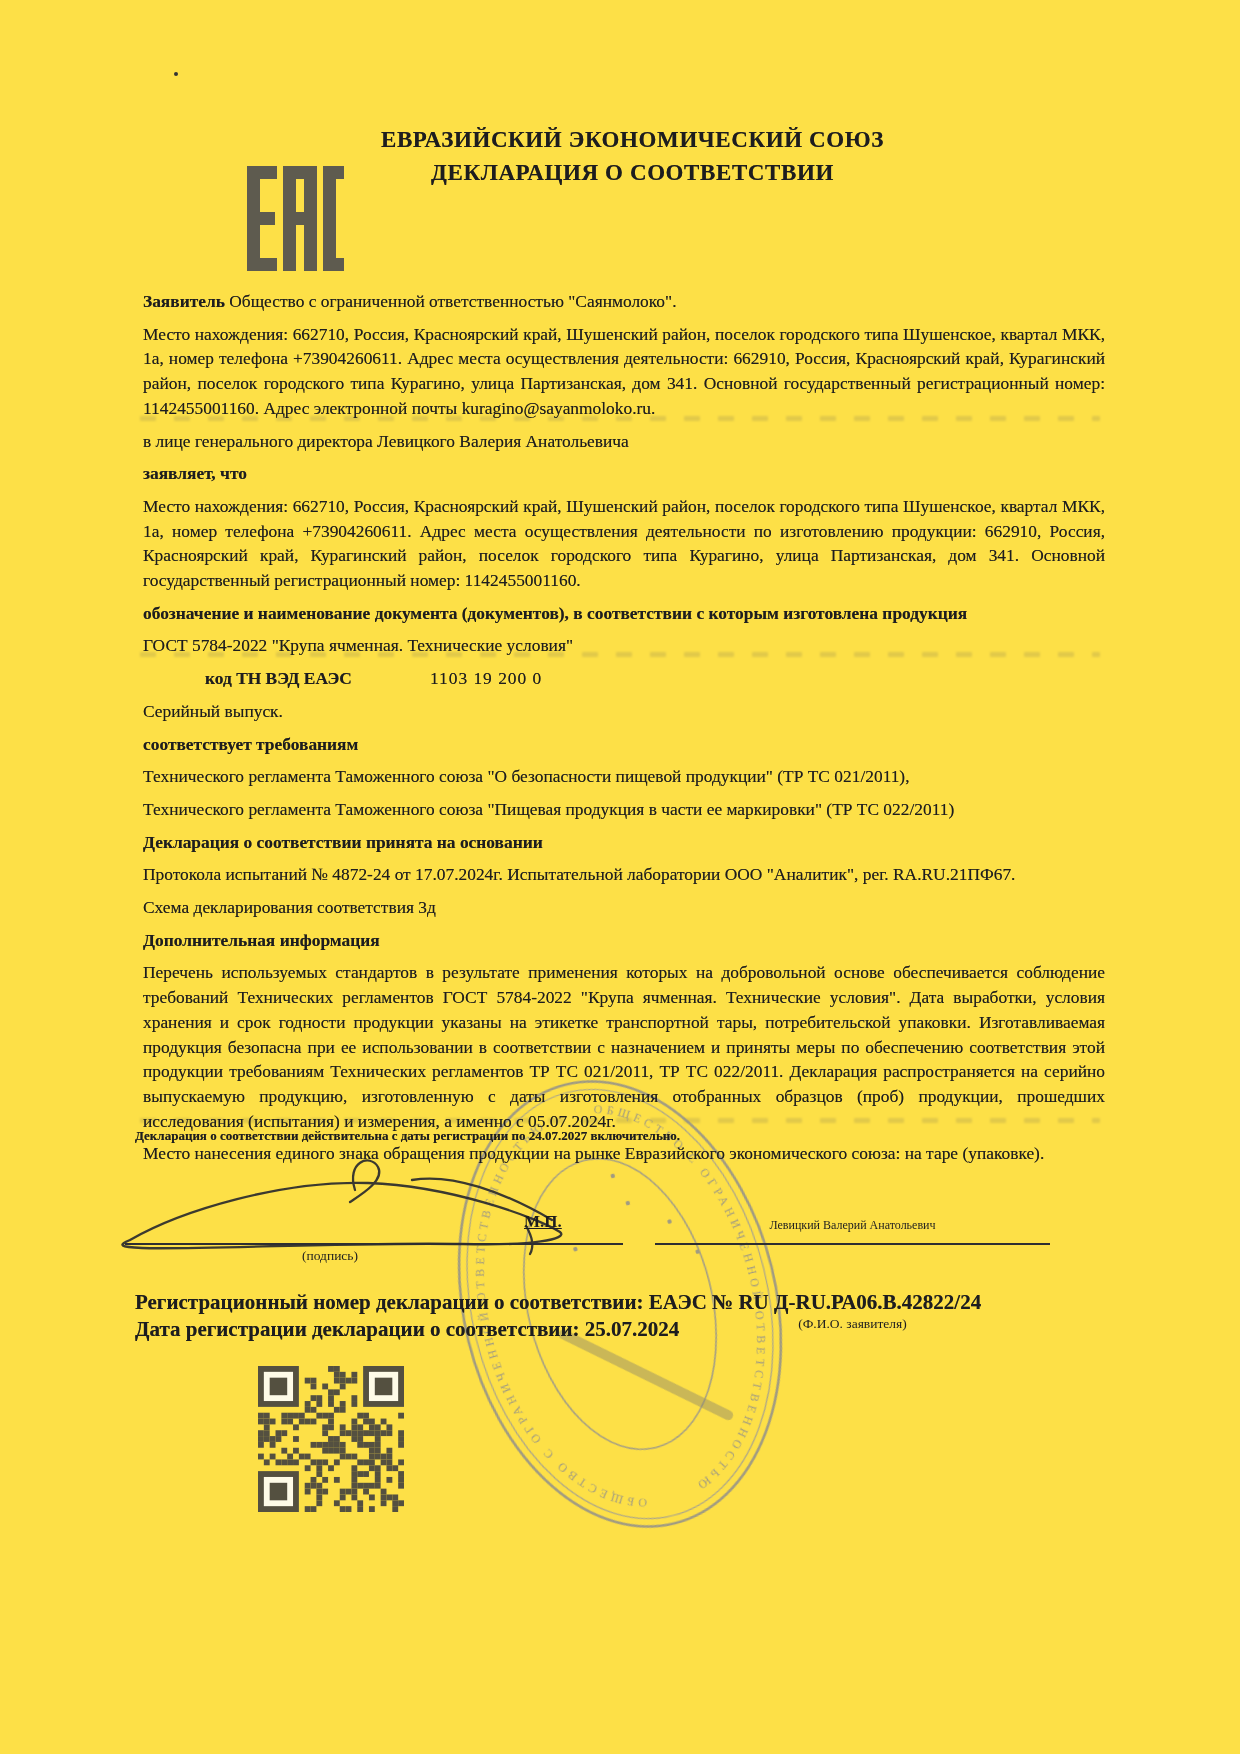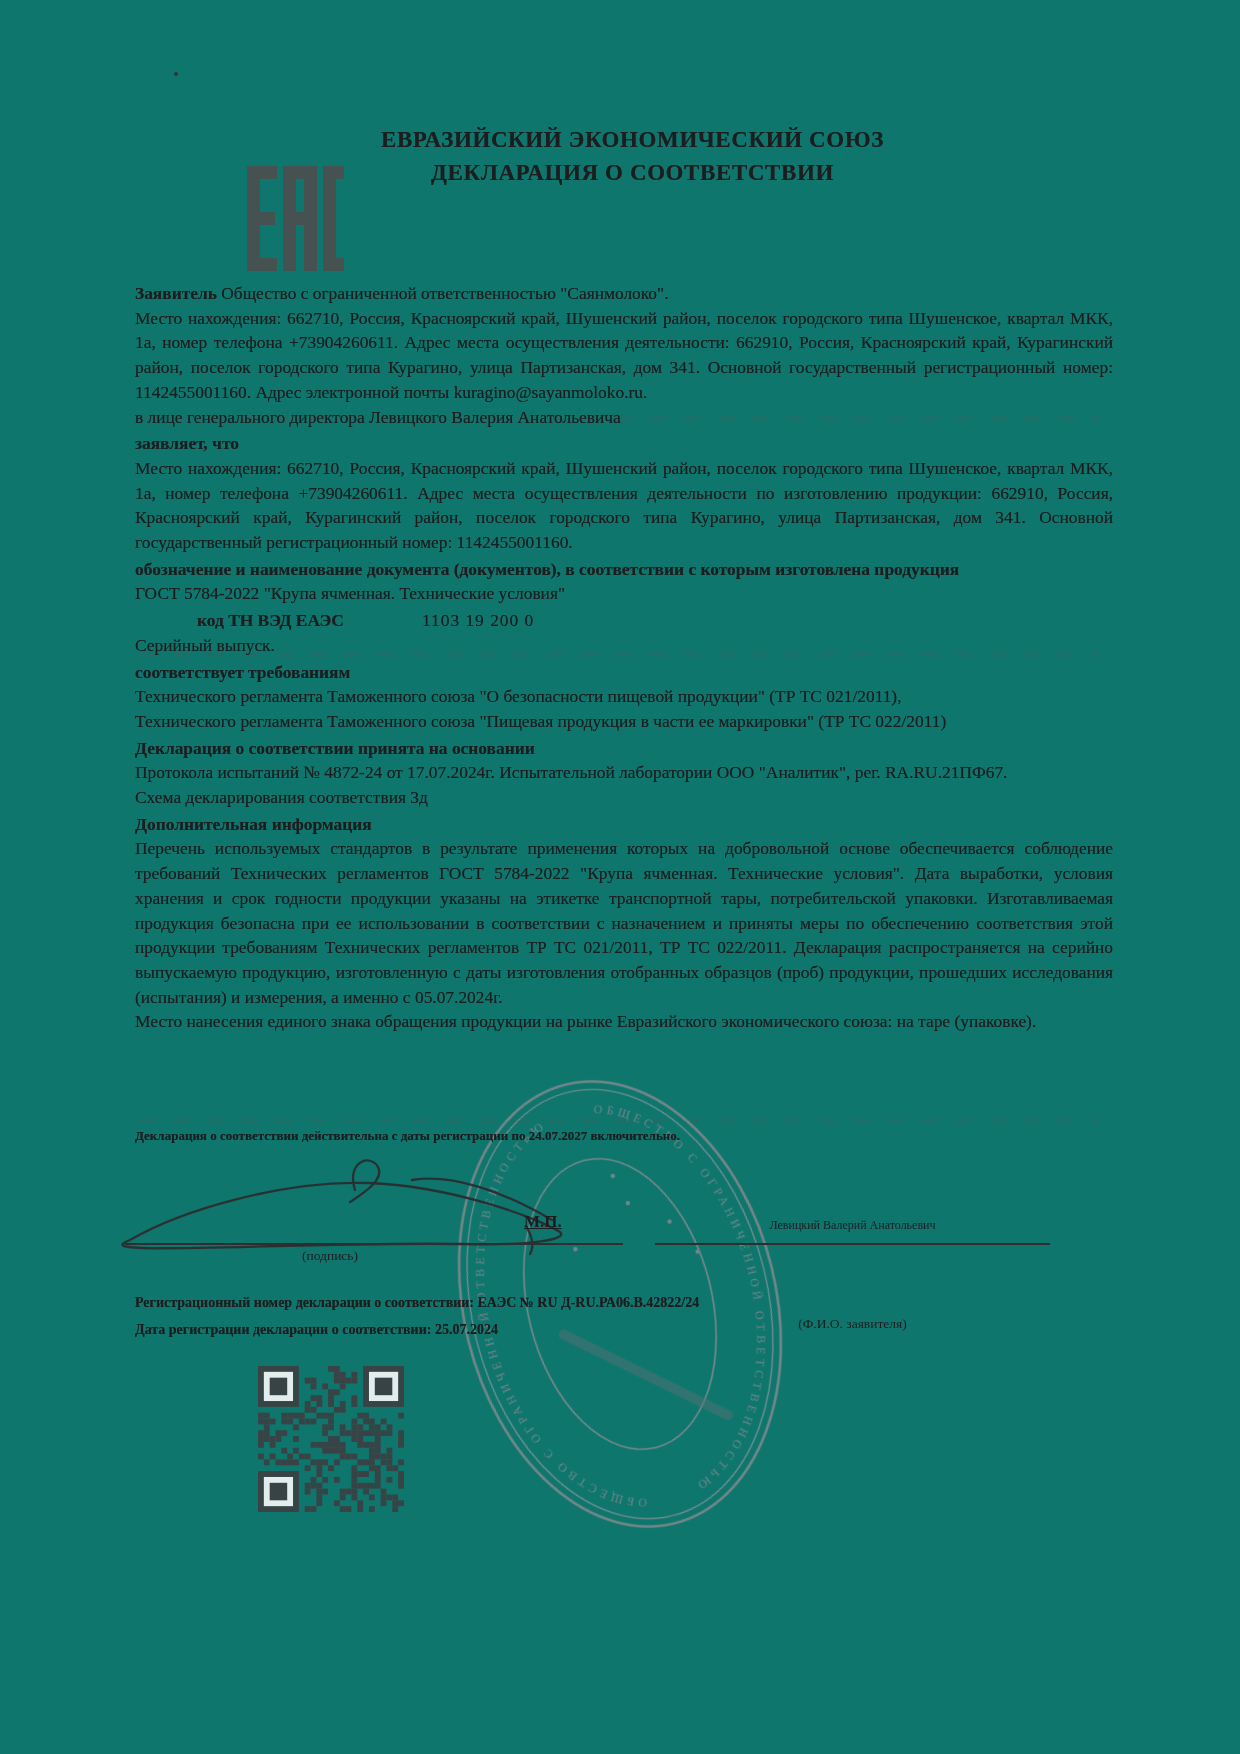--- a/index.html
+++ b/index.html
@@ -1,43 +1,43 @@
 <!DOCTYPE html>
 <html><head>
 <meta charset="utf-8">
 <style>
   html,body{margin:0;padding:0;background:#ffffff;}
   .page{
-    position:relative;width:1240px;height:1754px;background:#0f766e;overflow:hidden;
+    position:relative;width:1240px;height:1754px;background:#fde047;overflow:hidden;
     font-family:"Liberation Serif","DejaVu Serif",serif;color:#1d1d1f;
   }
   .abs{position:absolute;}
   
   .title{left:140px;width:985px;text-align:center;font-weight:bold;font-size:23px;
     letter-spacing:.6px;text-shadow:0 0 .5px rgba(20,20,20,.6);}
   .t1{top:127px;}
   .t2{top:160px;}
   
   .doc-body{left:135px;top:281px;width:978px;font-size:17.4px;line-height:24.7px;
     text-align:justify;text-shadow:0 0 .45px rgba(25,25,25,.55);z-index:3;}
-  .doc-body p{margin:0;}
+  .doc-body p{margin:8px;}
   .doc-body p.sp{margin-top:2px;}
   b,.b{font-weight:bold;}
   .tnved{text-align:left;}
   .tnved .lbl{padding-left:62px;}
   .tnved .val{margin-left:78px;letter-spacing:1px;}
   .validity{left:135px;top:1128px;width:978px;font-size:13px;font-weight:bold;
     text-shadow:0 0 .45px rgba(25,25,25,.55);z-index:3;}
   
   .sigline{border-top:2px solid #2e2e31;height:0;z-index:3;}
   .sig-caption{font-size:13.5px;text-align:center;z-index:3;}
   .mp{font-size:17px;font-weight:bold;z-index:4;}
   .fio-name{font-size:12px;text-align:center;z-index:3;}
   
-  .reg{left:135px;top:1289px;width:1040px;font-size:14px;font-weight:bold;
+  .reg{left:135px;top:1289px;width:1040px;font-size:21px;font-weight:bold;
     line-height:27px;text-shadow:0 0 .45px rgba(25,25,25,.55);z-index:3;}
   
   .stampwrap{left:440px;top:1058px;width:360px;height:492px;z-index:2;}
   .sigwrap{left:112px;top:1148px;width:485px;height:115px;z-index:3;}
   .qrwrap{left:258px;top:1366px;width:146px;height:146px;z-index:3;}
   .logowrap{left:247px;top:166px;width:97px;height:105px;}
   .dot{left:174px;top:72px;width:4px;height:4px;background:#333;border-radius:50%;}
   .noise{height:5px;opacity:.16;filter:blur(1px);z-index:1;
     background:repeating-linear-gradient(90deg,#555 0 16px,transparent 16px 34px);}
 </style>

